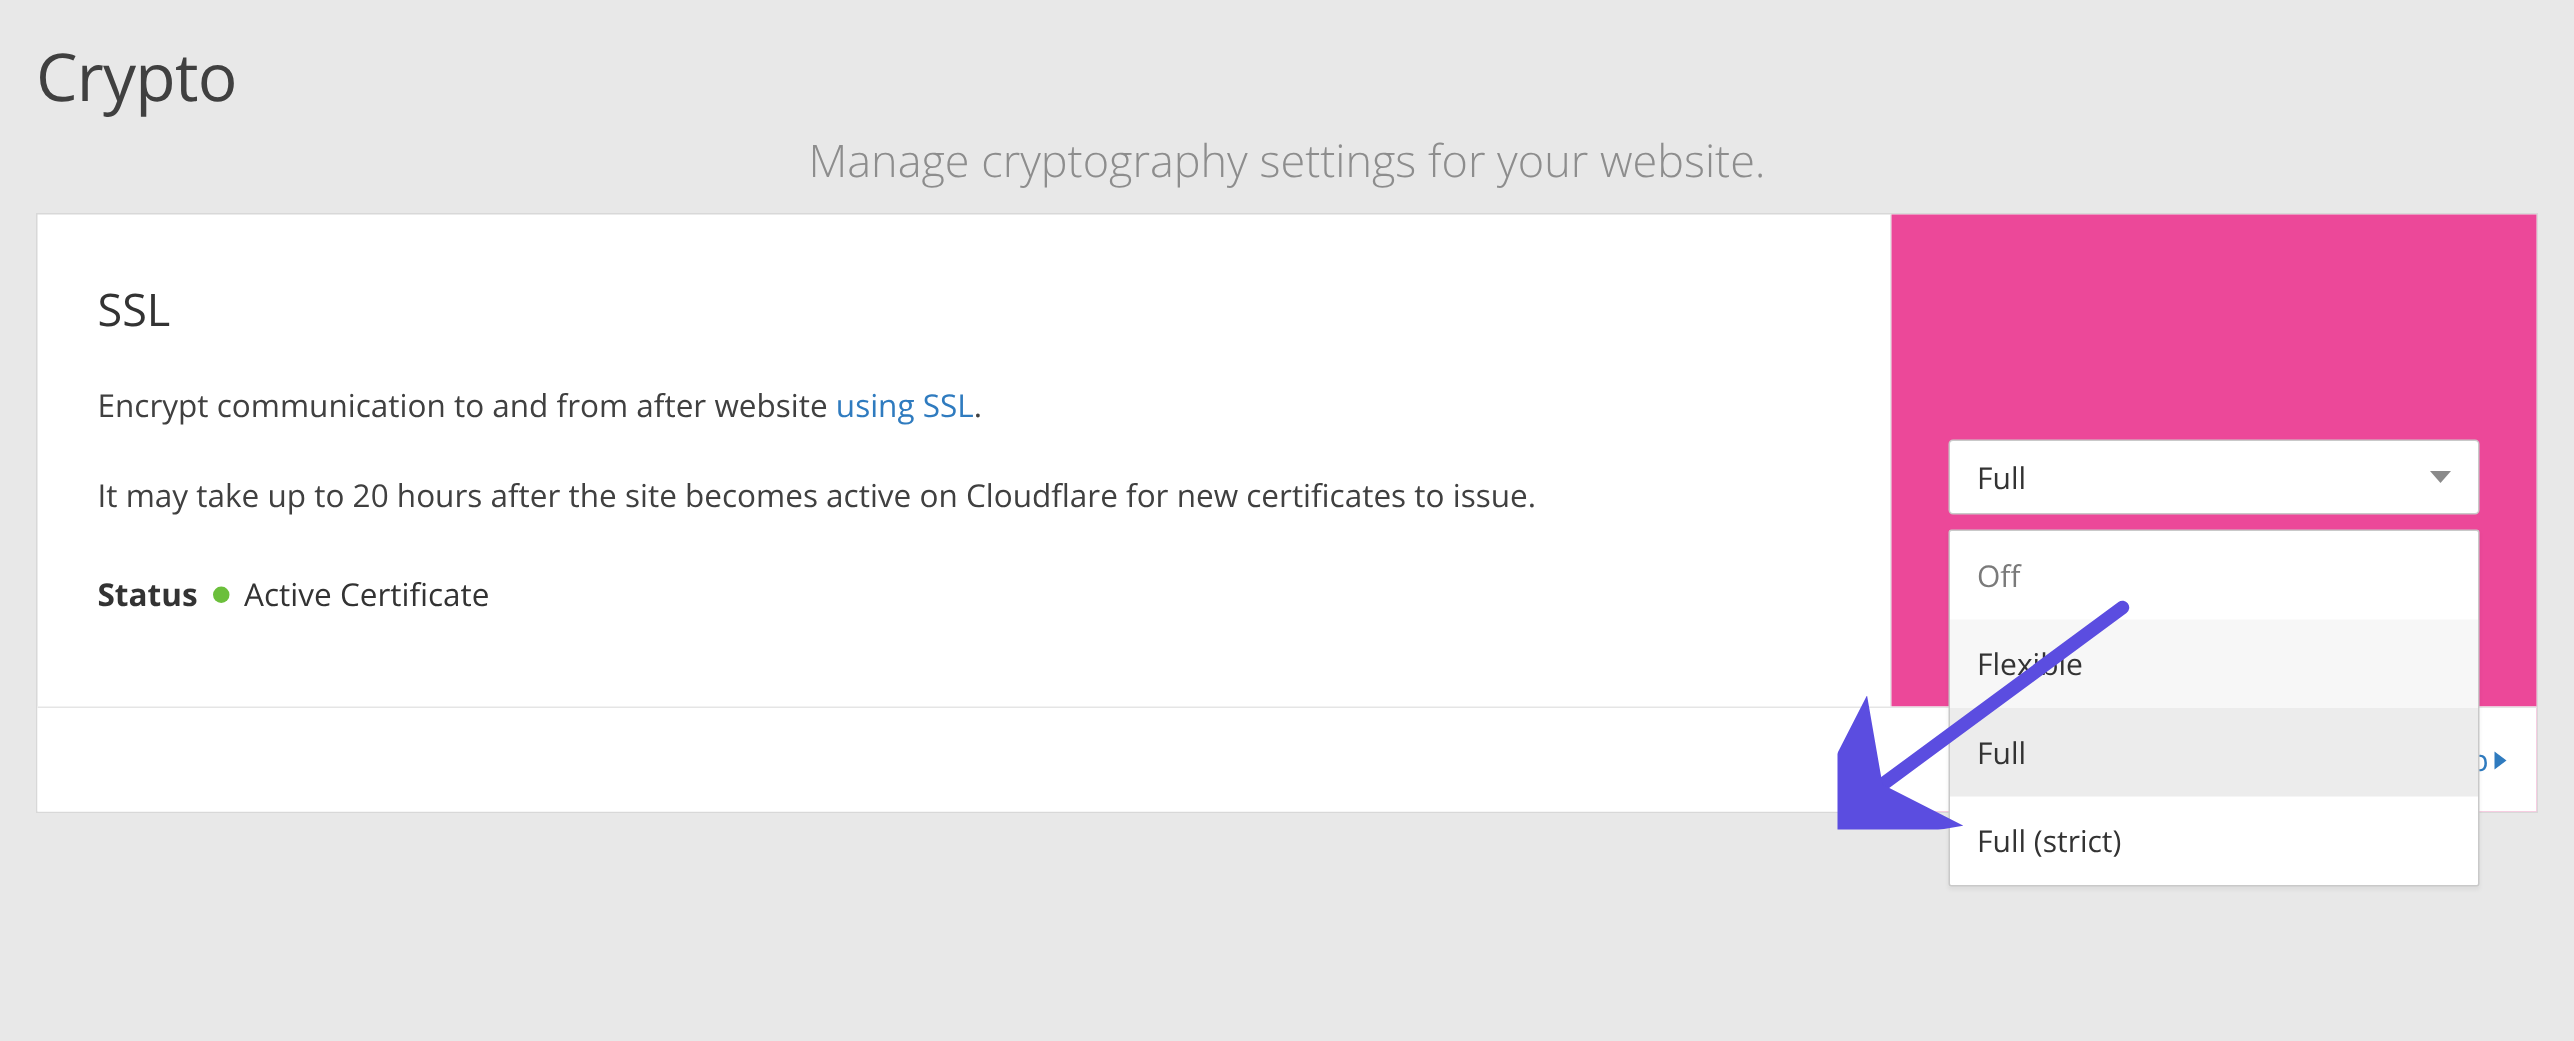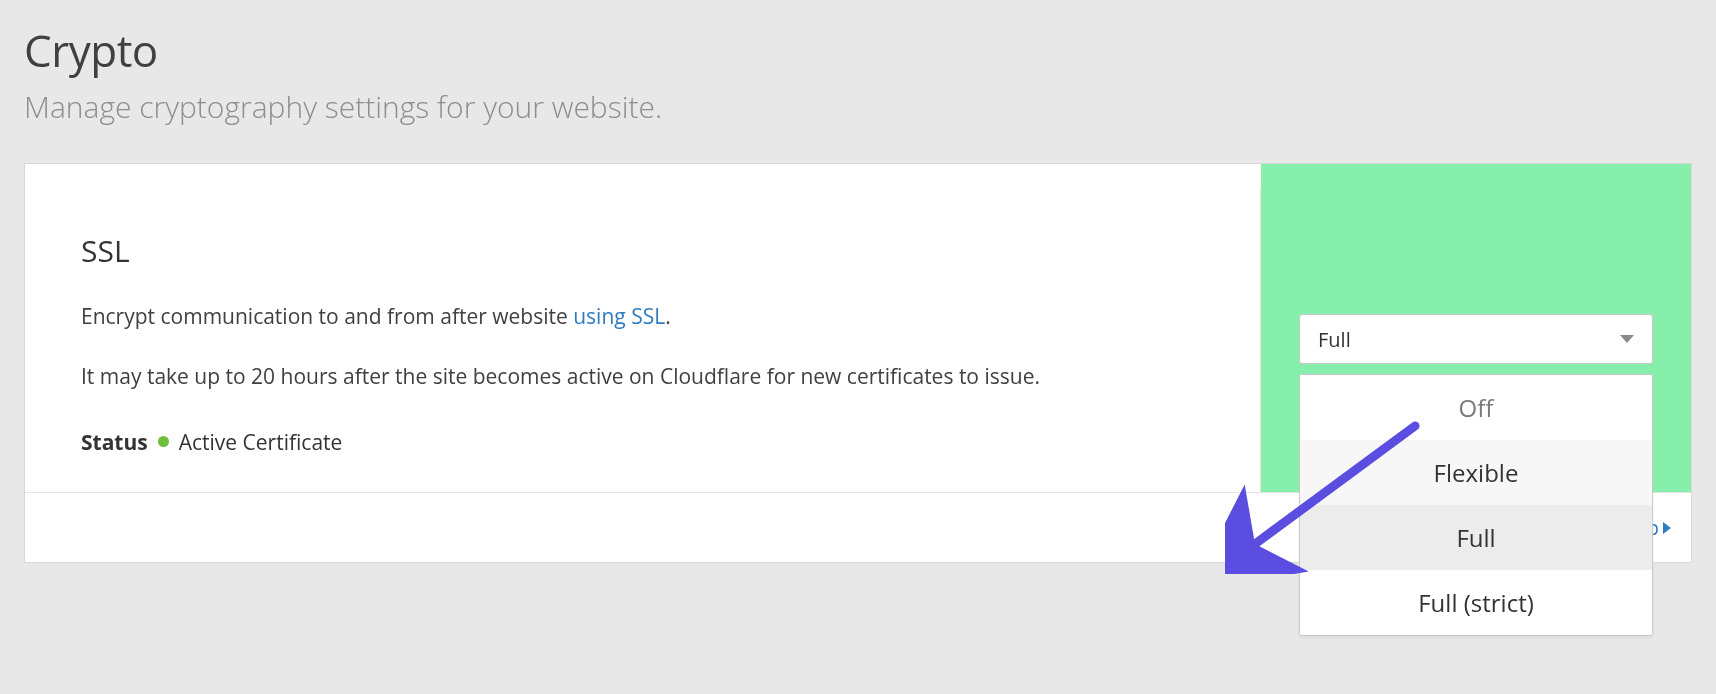--- a/index.html
+++ b/index.html
@@ -19,41 +19,41 @@
     font-size: 44px;
     font-weight: 400;
     color: #404040;
     margin-bottom: 6px;
     letter-spacing: -0.5px;
   }
   .page-subtitle {
     font-size: 30px;
     font-weight: 300;
     color: #8d8d8d;
-    margin-bottom: 36px;
+    margin-bottom: 15px;
+    text-align: center;
   }
   .card {
     background: #fff;
     border: 1px solid #d8d8d8;
     display: flex;
     width: 100%;
     min-height: 400px;
     position: relative;
   }
   .card-left {
     flex: 1 1 auto;
-    padding: 42px 40px 30px 56px;
+    padding: 42px 40px 30px 40px;
     border-right: 1px solid #e5e5e5;
     display: flex;
     flex-direction: column;
-    margin-top: 24px;
   }
   .card-right {
     flex: 0 0 430px;
-    background: #86efac;
+    background: #ec4899;
     padding: 42px 38px 30px 38px;
     display: flex;
     flex-direction: column;
     justify-content: center;
     position: relative;
   }
   .section-title {
     font-size: 30px;
     font-weight: 400;
     color: #333;
@@ -150,24 +150,23 @@
     left: 0;
     right: 0;
     background: #fff;
     border: 1px solid #c9c9c9;
     border-radius: 2px;
     box-shadow: 0 2px 3px rgba(0,0,0,0.05);
     z-index: 10;
   }
   .select-option {
     padding: 16px 18px;
-    font-size: 24px;
+    font-size: 20px;
     color: #333;
     cursor: pointer;
-    text-align: center;
   }
   .select-option.muted { color: #7a7a7a; }
   .select-option.alt { background: #f7f7f7; }
   .select-option.hover { background: #ececec; }
 
   
   .arrow-overlay {
     position: absolute;
     pointer-events: none;
     z-index: 50;

